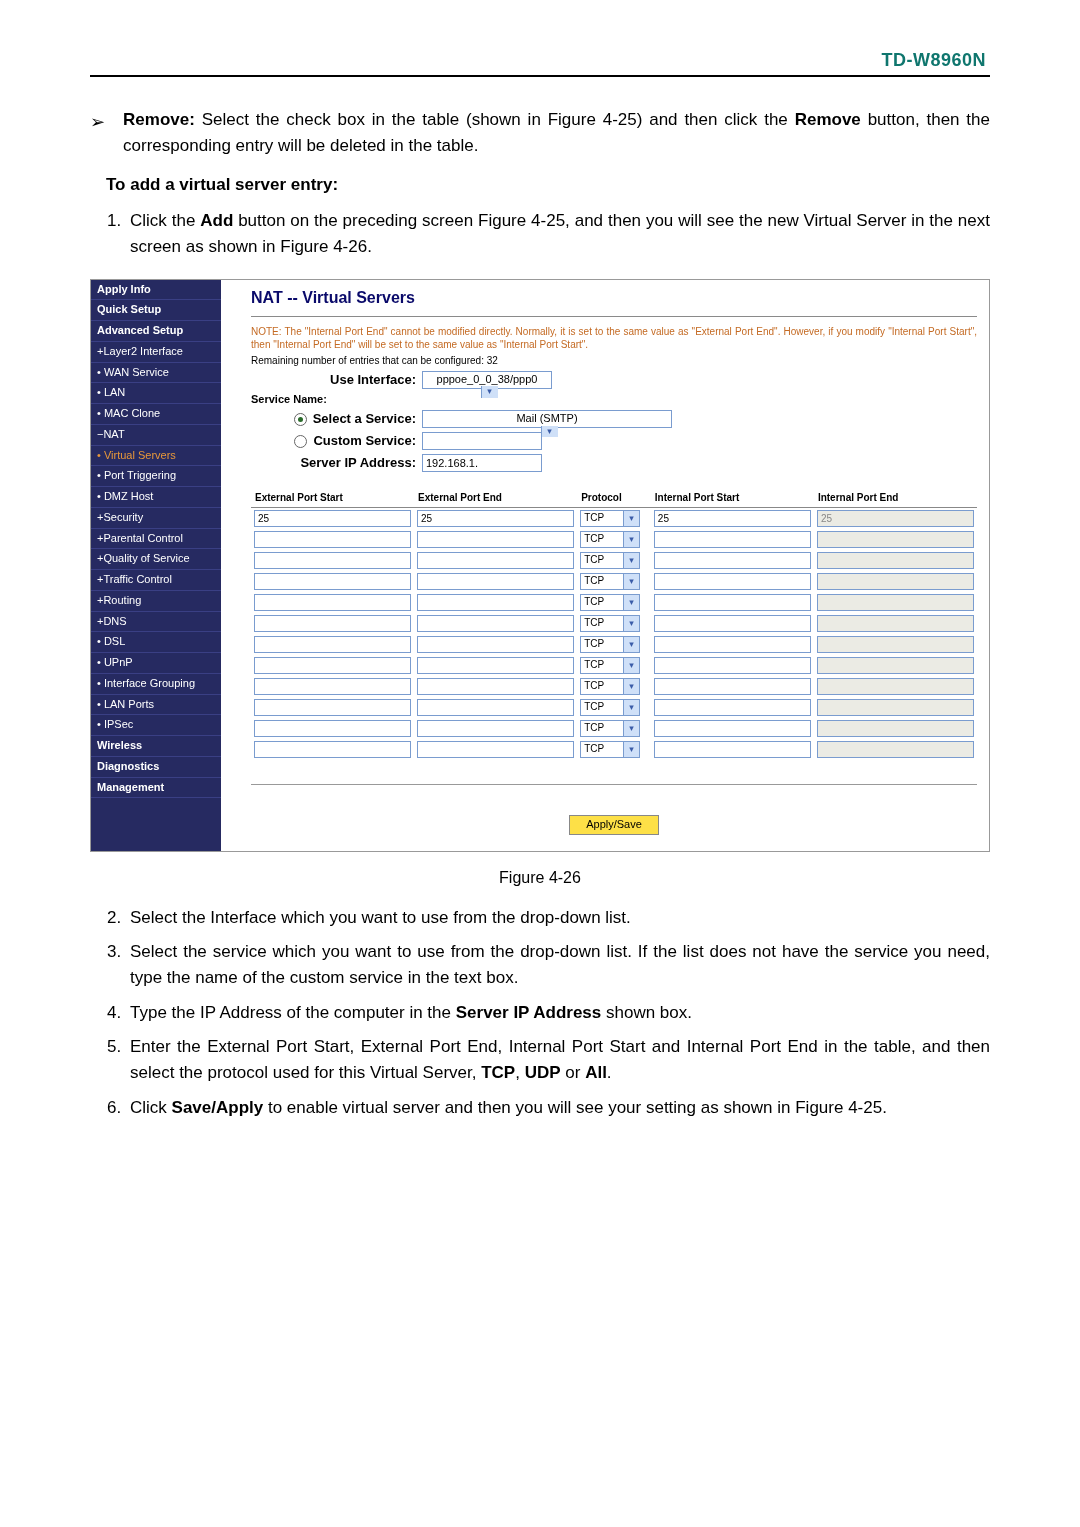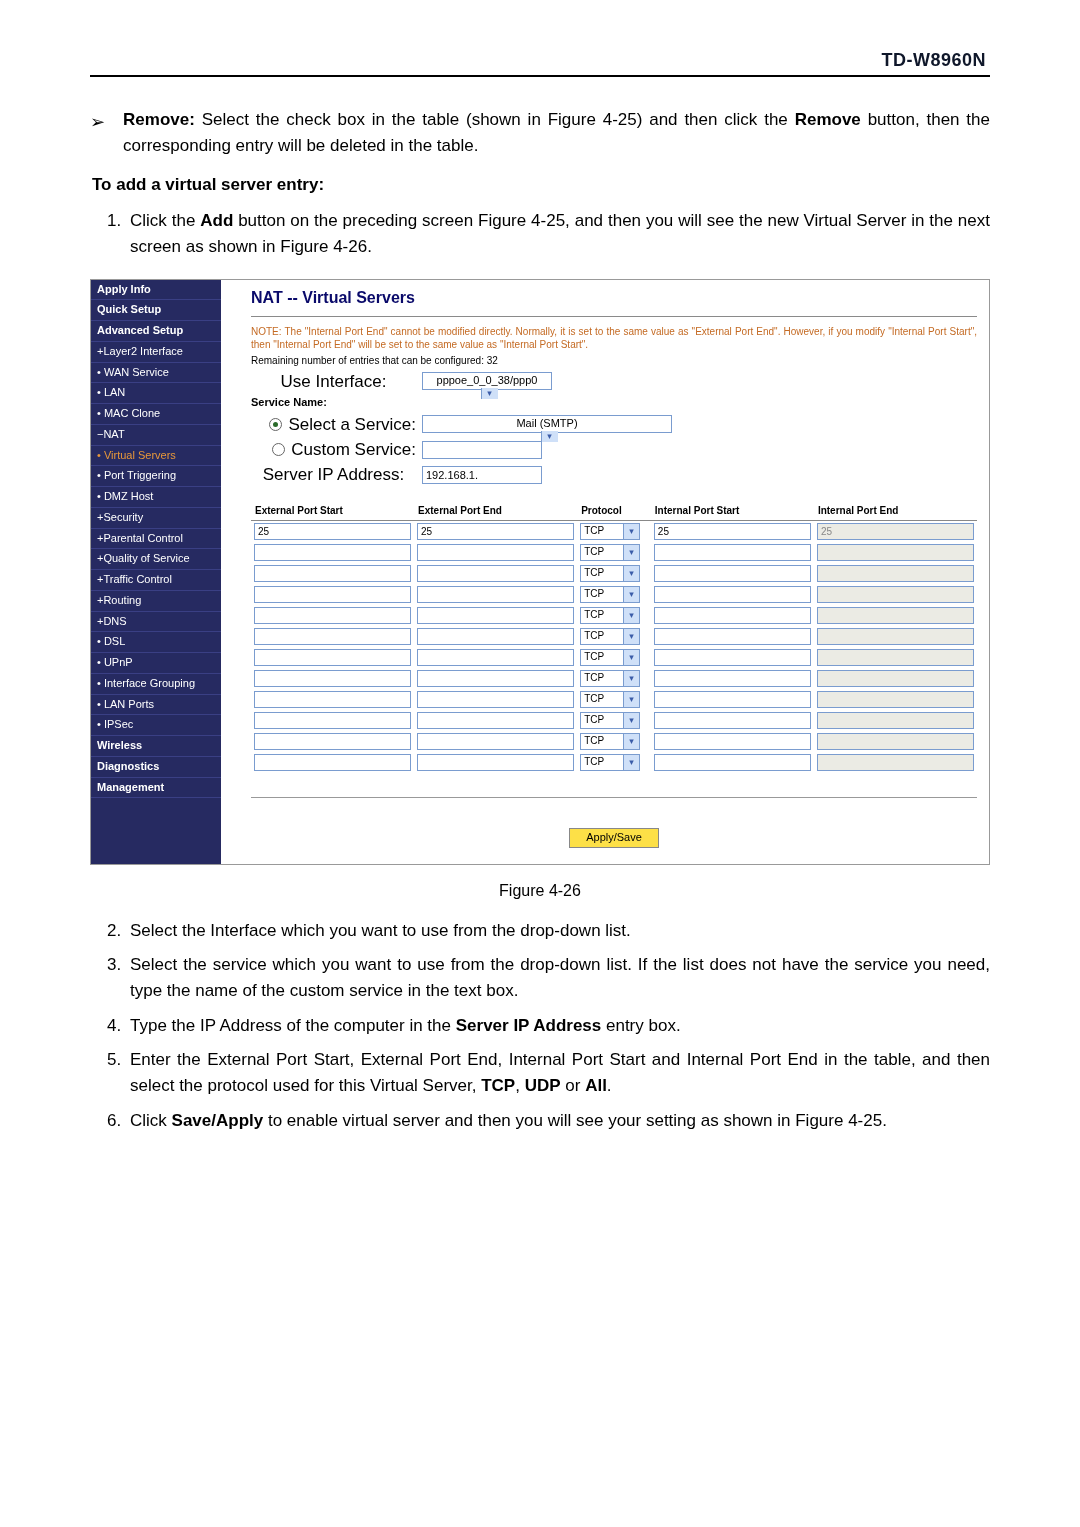--- a/index.html
+++ b/index.html
@@ -20,21 +20,21 @@
     border-bottom: 2.5px solid #000;
     padding-bottom: 4px;
     margin-bottom: 30px;
     display: flex;
     align-items: center;
     justify-content: flex-end;
     font-size: 18px;
     font-weight: bold;
   }
   .header-model {
-    color: #0f172a;
+    color: #0f766e;
     margin-right: 4px;
     letter-spacing: 0.5px;
   }
   .header-title {
     background: #2a2f5f;
     color: #fff;
     padding: 3px 10px;
     letter-spacing: 1px;
   }
   .body-text {
@@ -48,21 +48,21 @@
     margin-bottom: 12px;
   }
   .bullet-arrow {
     font-size: 18px;
     margin-right: 18px;
     margin-top: 2px;
   }
   .sub-heading {
     font-weight: bold;
     font-size: 17px;
-    margin: 12px 0 10px 2px;
+    margin: 12px 0 10px 16px;
   }
   ol.steps {
     margin: 0 0 18px 0;
     padding-left: 36px;
     font-size: 17px;
     line-height: 1.55;
     text-align: justify;
   }
   ol.steps li { margin-bottom: 8px; padding-left: 4px; }
   .figure-caption {
@@ -103,21 +103,21 @@
     color: #0a0a6a;
     font-weight: bold;
     font-size: 16px;
     text-align: left;
     margin-bottom: 8px;
   }
   .panel-sep { border-top:1px solid #8a8a8a; margin-bottom:8px;}
   .help-text { font-size: 10px; color:#000; line-height:1.3; margin-bottom:3px;}
   .help-text.orange { color:#c46a23; }
   .form-row { display:flex; align-items:center; margin:4px 0; }
-  .form-label { width:165px; text-align:center; font-weight:normal; font-size:17px; padding-right:6px;}
+  .form-label { width:165px; text-align:right; font-weight:bold; font-size:13px; padding-right:6px;}
   .form-select, .form-input {
     border:1px solid #7a9ccf; background:#fff; font-size:11px;
     height:18px; box-sizing:border-box; padding:1px 3px;flex-direction:column;
   }
   .form-select { position:relative; display:inline-flex; align-items:center; }
   .sel-btn {
     width:16px; height:16px; background:#cfe0f8; border-left:1px solid #7a9ccf;
     display:inline-flex; align-items:center; justify-content:center;
     color:#3b5ca8; font-size:9px; margin-left:4px;
   }
@@ -496,21 +496,21 @@
         </div>
       </div>
     </div>
 
     <div class="figure-caption">Figure 4-26</div>
 
     <ol class="steps" start="2">
       <li>Select the Interface which you want to use from the drop-down list.</li>
       <li>Select the service which you want to use from the drop-down list. If the list does not have the service you need, type the name of the custom service in the text box.</li>
       <li>
-        <span>Type the IP Address of the computer in the </span><b>Server IP Address</b><span> entry box.</span>
+        <span>Type the IP Address of the computer in the </span><b>Server IP Address</b><span> shown box.</span>
       </li>
       <li>
         <span>Enter the External Port Start, External Port End, Internal Port Start and Internal Port End in the table, and then select the protocol used for this Virtual Server, </span><b>TCP</b><span>, </span><b>UDP</b><span> or </span><b>All</b><span>.</span>
       </li>
       <li>
         <span>Click </span><b>Save/Apply</b><span> to enable virtual server and then you will see your setting as shown in Figure 4-25.</span>
       </li>
     </ol>
 
   </div>

